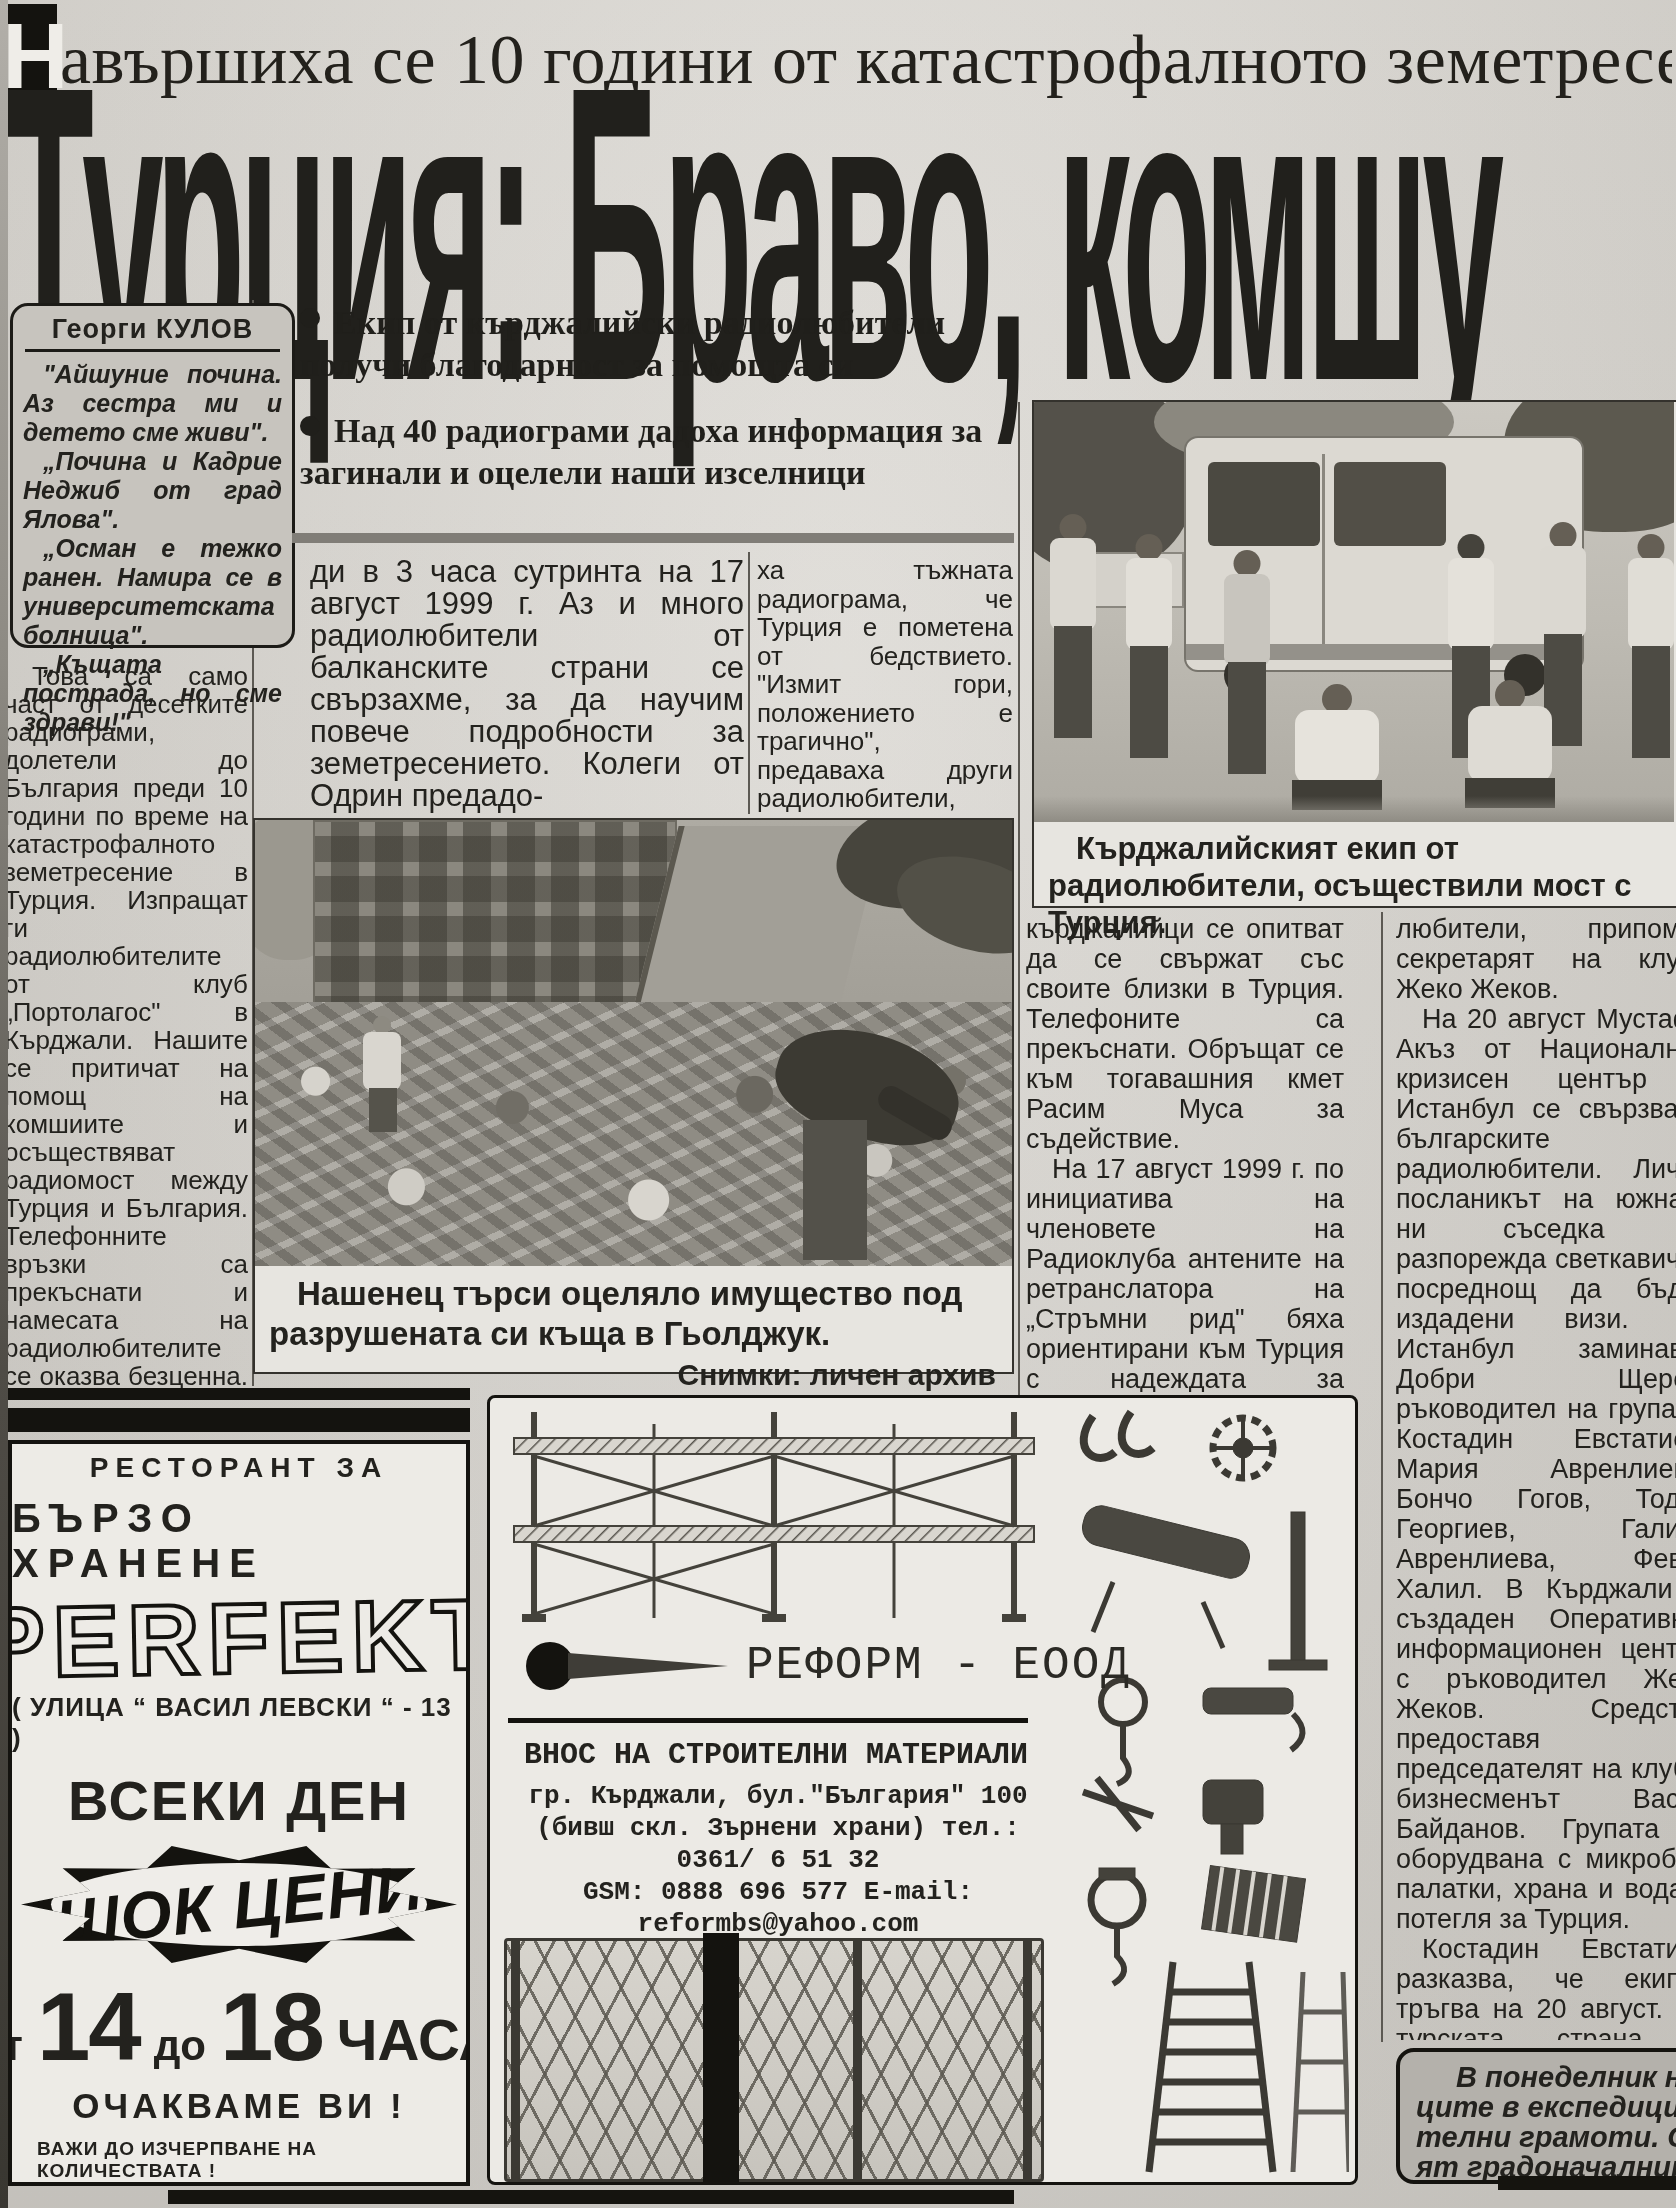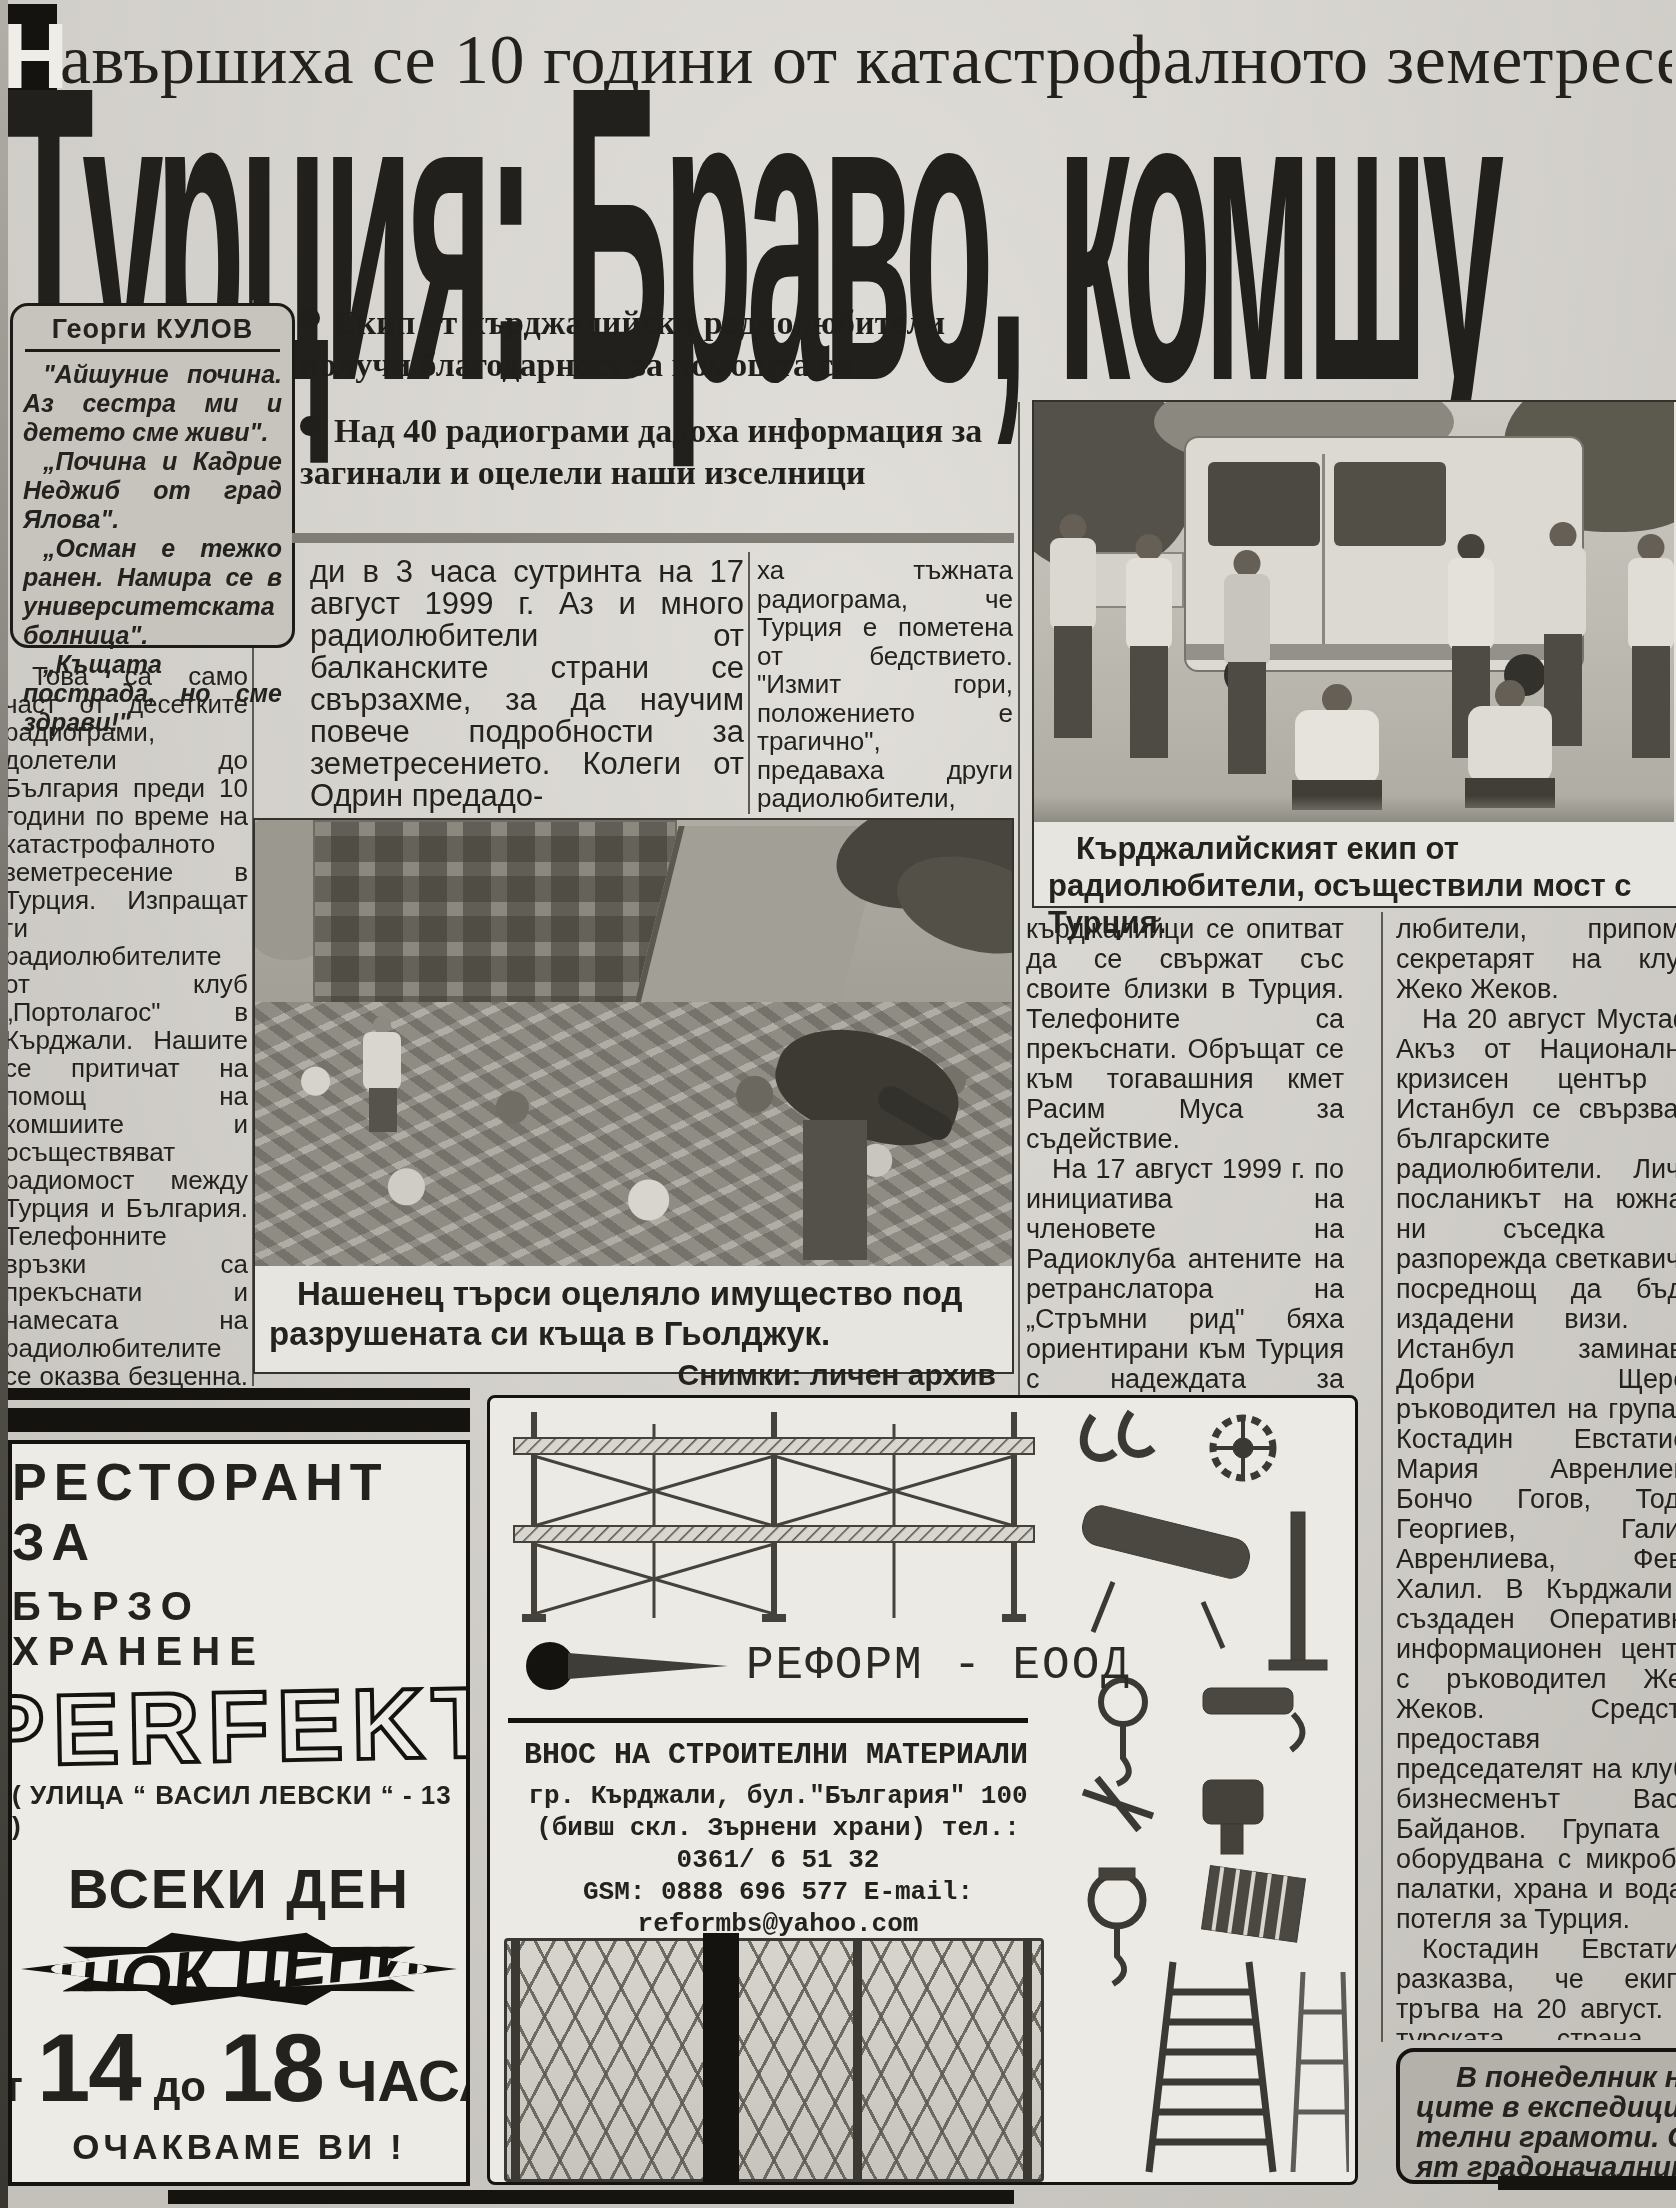--- a/index.html
+++ b/index.html
@@ -58,21 +58,21 @@
       border-radius:9px;background:#dbd8d1;}
   .pl{position:absolute;left:50%;transform:translateX(-50%);top:112px;width:38px;height:112px;
       background:#4d4b44;}
 
   
   .pbar1{left:8px;top:1388px;width:462px;height:12px;background:#14130f;}
   .pbar2{left:8px;top:1408px;width:462px;height:24px;background:#14130f;}
   .perfektbox{left:8px;top:1440px;width:462px;height:746px;border:4px solid #14130f;
               box-sizing:border-box;background:#edebe6;display:flex;flex-direction:column;
               align-items:center;padding-top:8px;overflow:hidden;}
-  .p-r1{font-weight:bold;font-size:52px;letter-spacing:7px;}
+  .p-r1{font-weight:bold;font-size:28px;letter-spacing:7px;}
   .p-r2{font-weight:bold;font-size:40px;letter-spacing:9px;margin-top:12px;}
   .p-brand{font-weight:bold;font-size:100px;letter-spacing:8px;line-height:104px;
            color:#edebe6;-webkit-text-stroke:4px #14130f;text-stroke:4px #14130f;
            transform:rotate(-1deg);}
   .p-addr{font-weight:bold;font-size:26px;letter-spacing:1px;margin-top:2px;}
   .p-every{font-weight:bold;font-size:56px;letter-spacing:2px;margin-top:14px;}
   .burst{position:relative;width:436px;height:232px;margin-top:10px;background:#14130f;
          clip-path:polygon(100% 50%,84.2% 61.1%,90.45% 79.39%,71.2% 79.1%,65.45% 97.55%,
            50% 86%,34.55% 97.55%,28.8% 79.1%,9.55% 79.39%,15.8% 61.1%,0% 50%,15.8% 38.9%,
            9.55% 20.61%,28.8% 20.9%,34.55% 2.45%,50% 14%,65.45% 2.45%,71.2% 20.9%,

